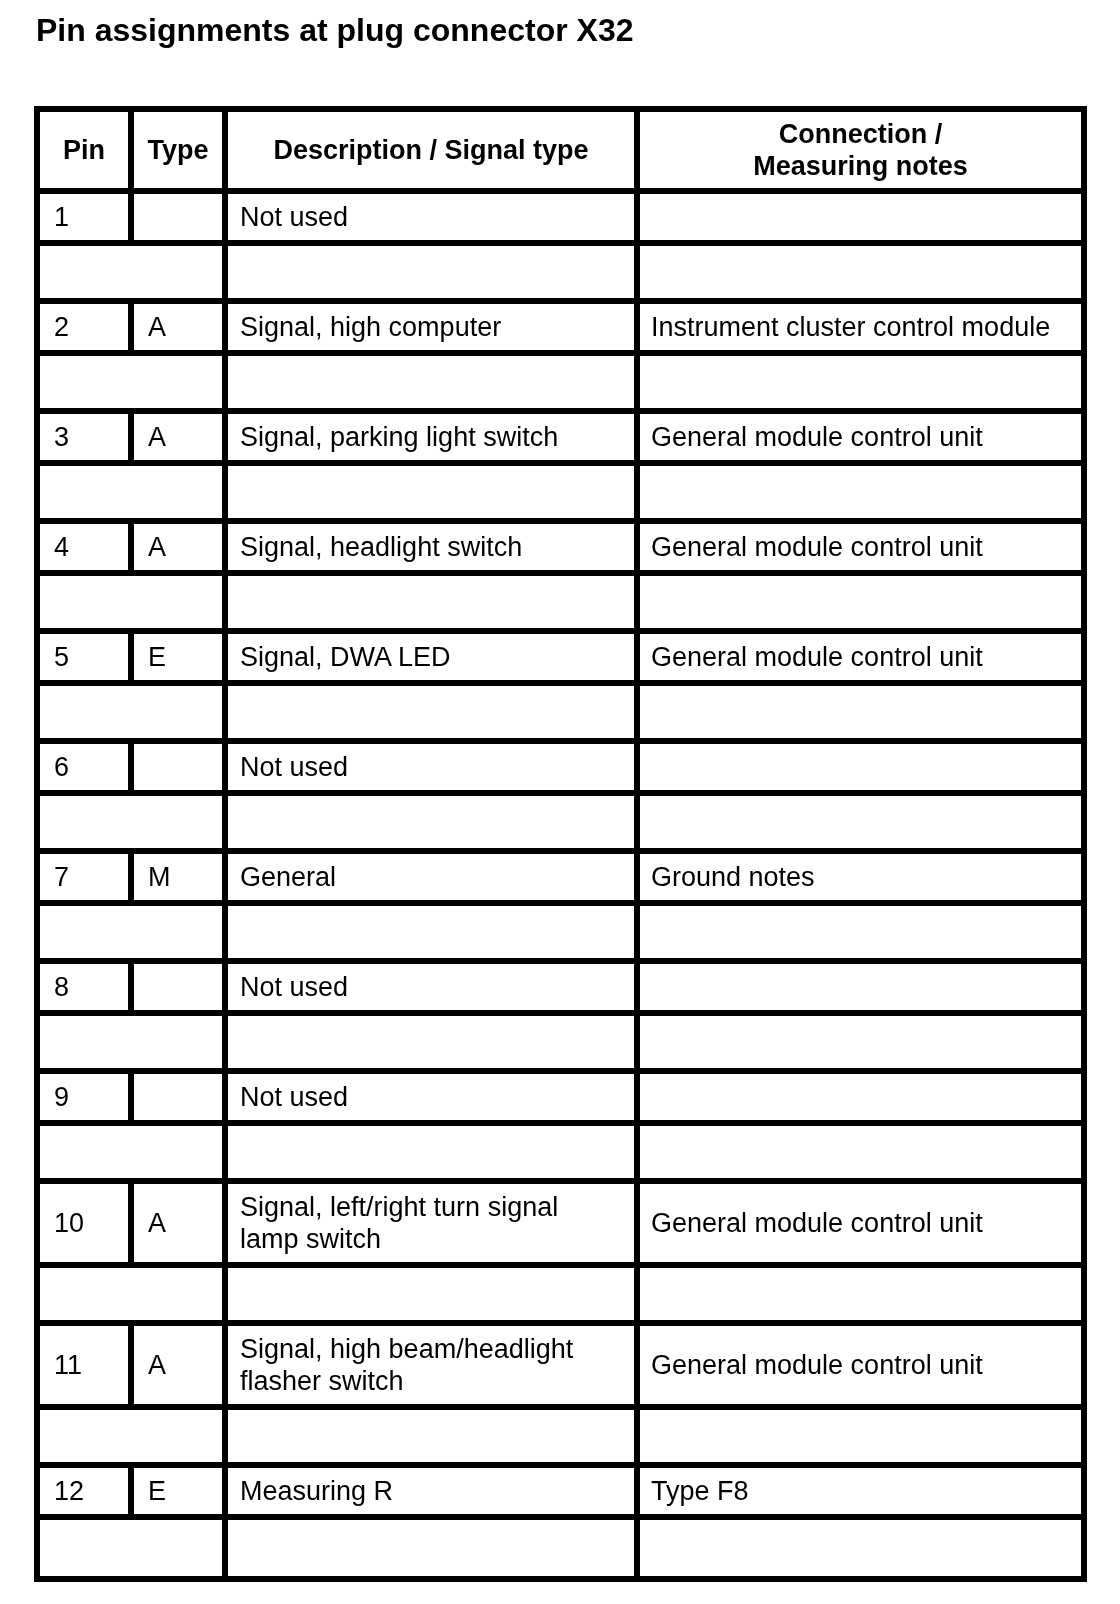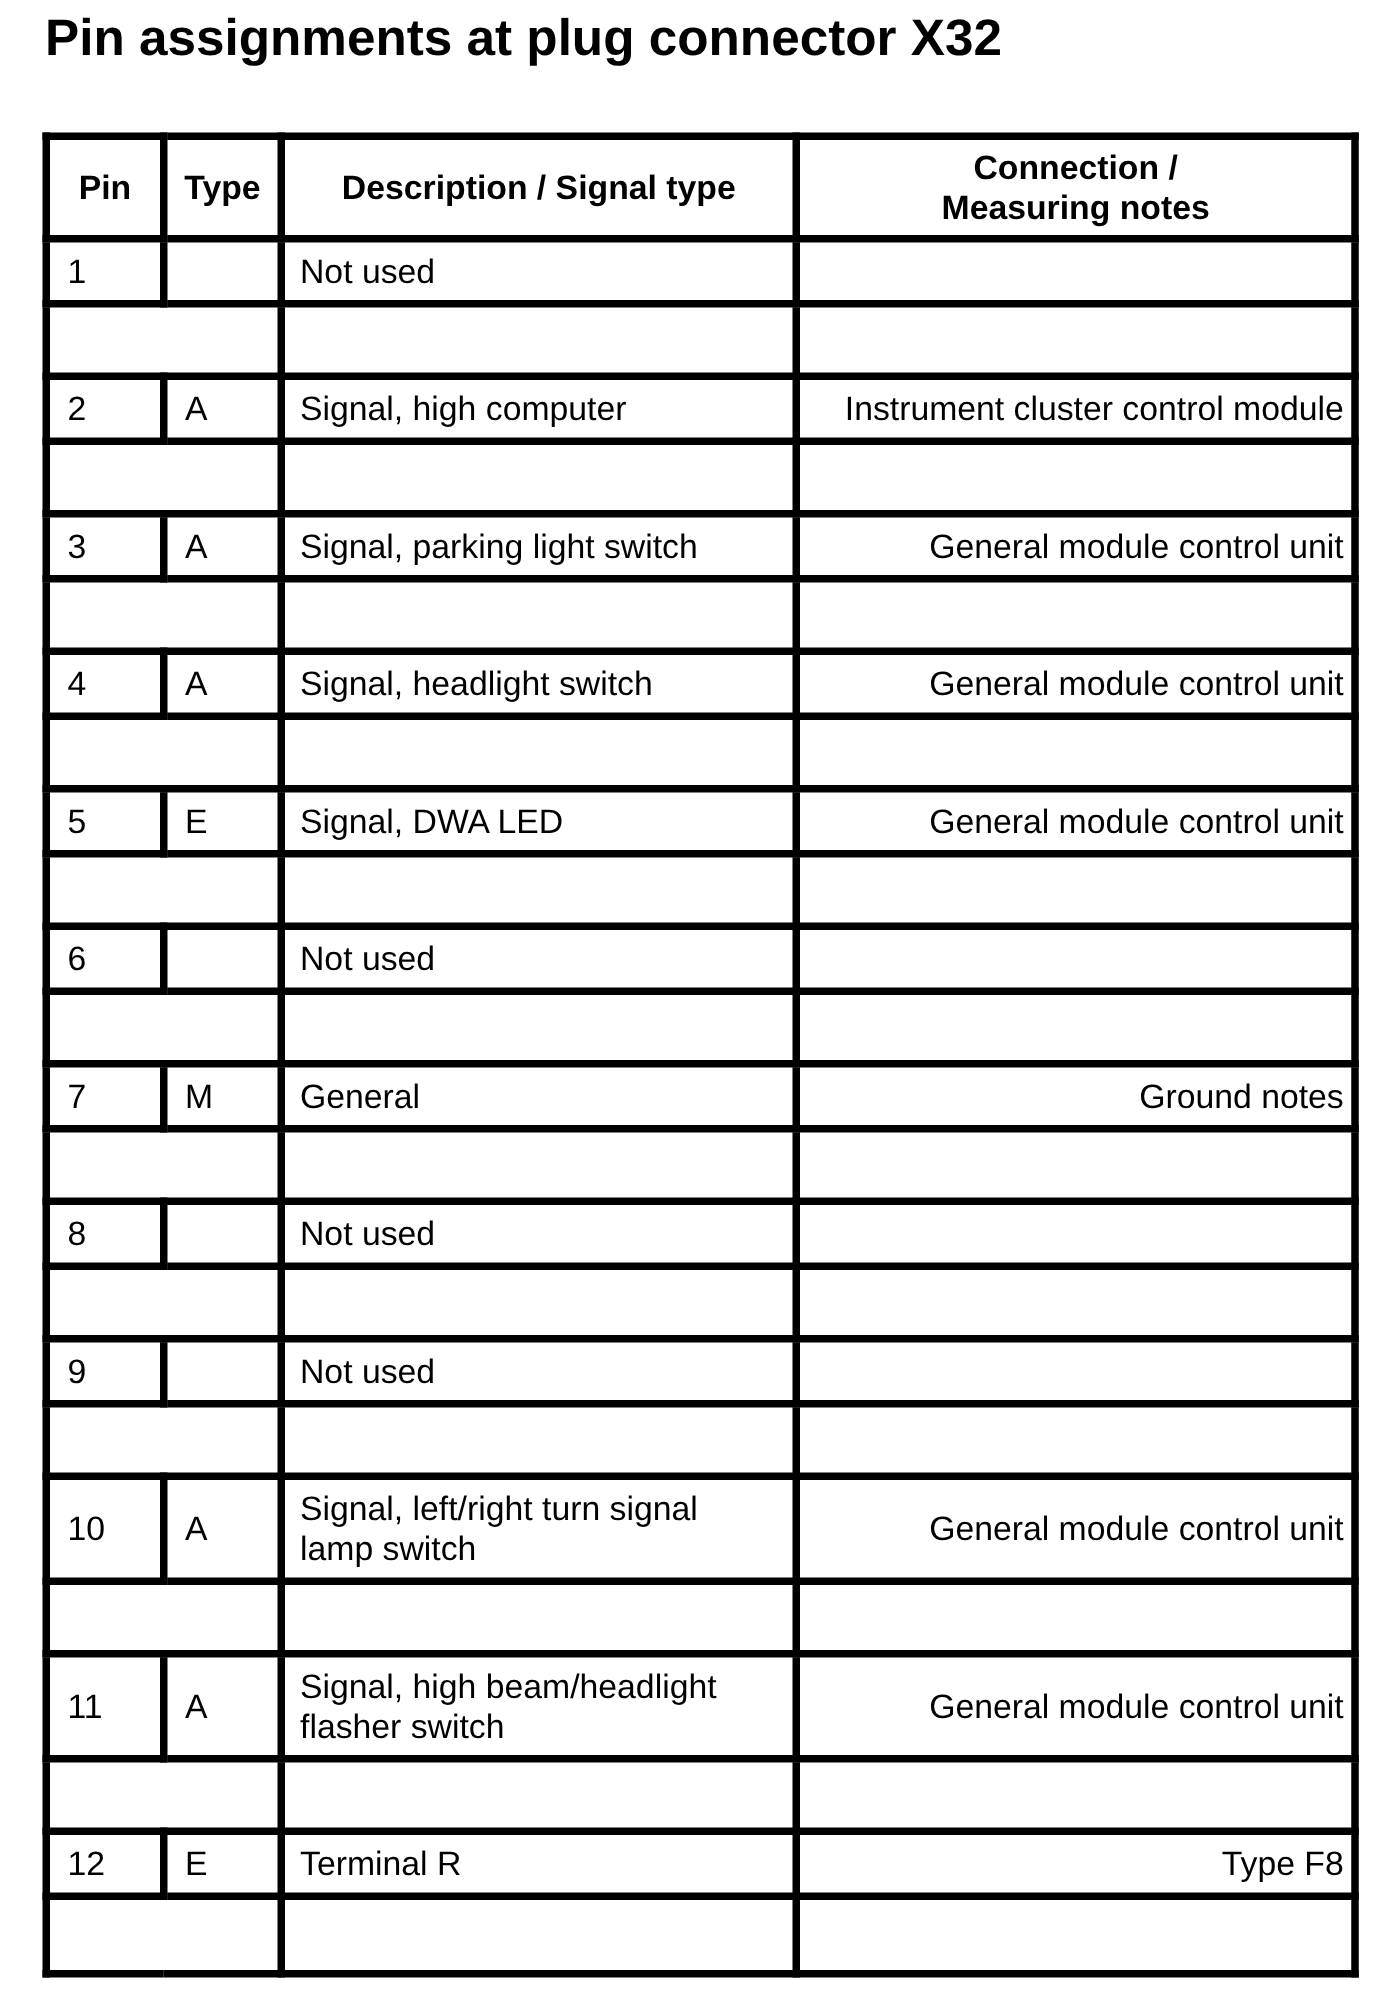--- a/index.html
+++ b/index.html
@@ -13,21 +13,21 @@
     position: relative;
     width: 1120px;
     height: 1604px;
     background: #ffffff;
     overflow: hidden;
   }
   .doc-title {
     position: absolute;
     left: 36px;
     top: 10px;
-    font-size: 41px;
+    font-size: 32px;
     font-weight: bold;
     line-height: 40px;
     letter-spacing: 0px;
     white-space: nowrap;
   }
   table.pin-table {
     position: absolute;
     left: 34px;
     top: 106px;
     width: 1047px;
@@ -56,21 +56,21 @@
   }
   tr.header-row { height: 80px; }
   tr.data       { height: 52px; }
   tr.data-tall  { height: 84px; }
   tr.spacer     { height: 58px; }
   tr.spacer-last{ height: 62px; }
 
   td.pin-cell  { padding-left: 14px; }
   td.type-cell { padding-left: 14px; }
   td.desc-cell { padding-left: 12px; padding-right: 8px; }
-  td.conn-cell { padding-left: 11px; padding-right: 6px; text-align: right; }
+  td.conn-cell { padding-left: 11px; padding-right: 6px; }
 </style>
 </head>
 <body>
 
 <div class="page">
 
   <div class="doc-title">Pin assignments at plug connector X32</div>
 
   <table class="pin-table">
     <colgroup>
@@ -219,21 +219,21 @@
     </tr>
     <tr class="spacer">
       <td colspan="2"></td>
       <td></td>
       <td></td>
     </tr>
 
     <tr class="data">
       <td class="pin-cell">12</td>
       <td class="type-cell">E</td>
-      <td class="desc-cell">Terminal R</td>
+      <td class="desc-cell">Measuring R</td>
       <td class="conn-cell">Type F8</td>
     </tr>
     <tr class="spacer-last">
       <td colspan="2"></td>
       <td></td>
       <td></td>
     </tr>
 
   </tbody>
     </table>

